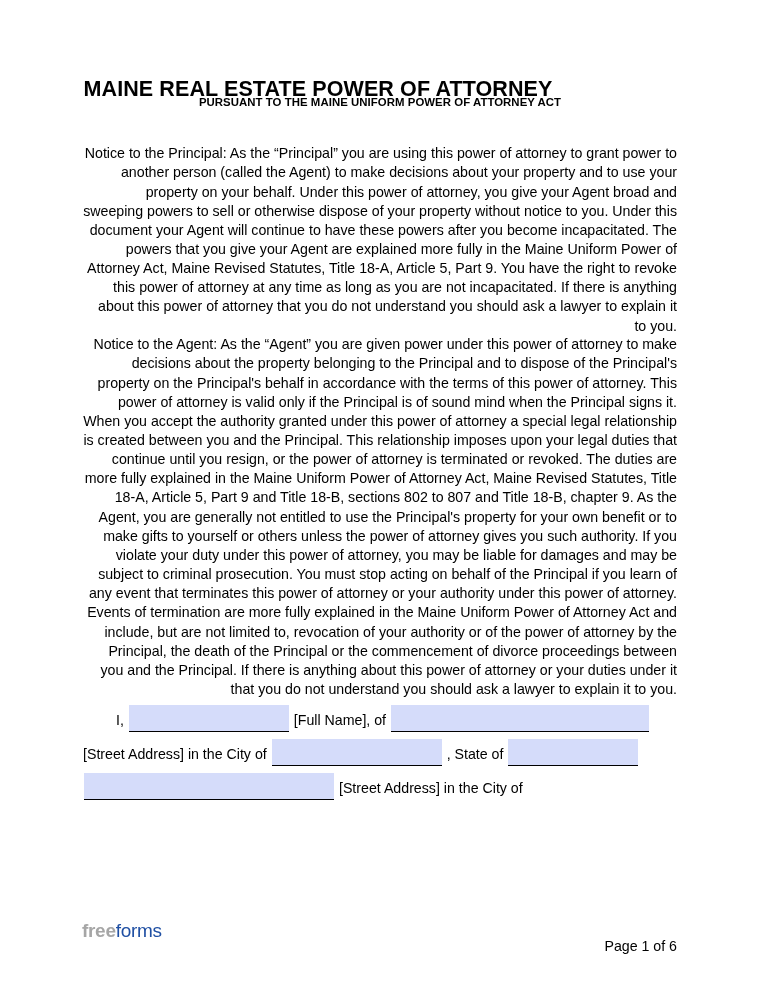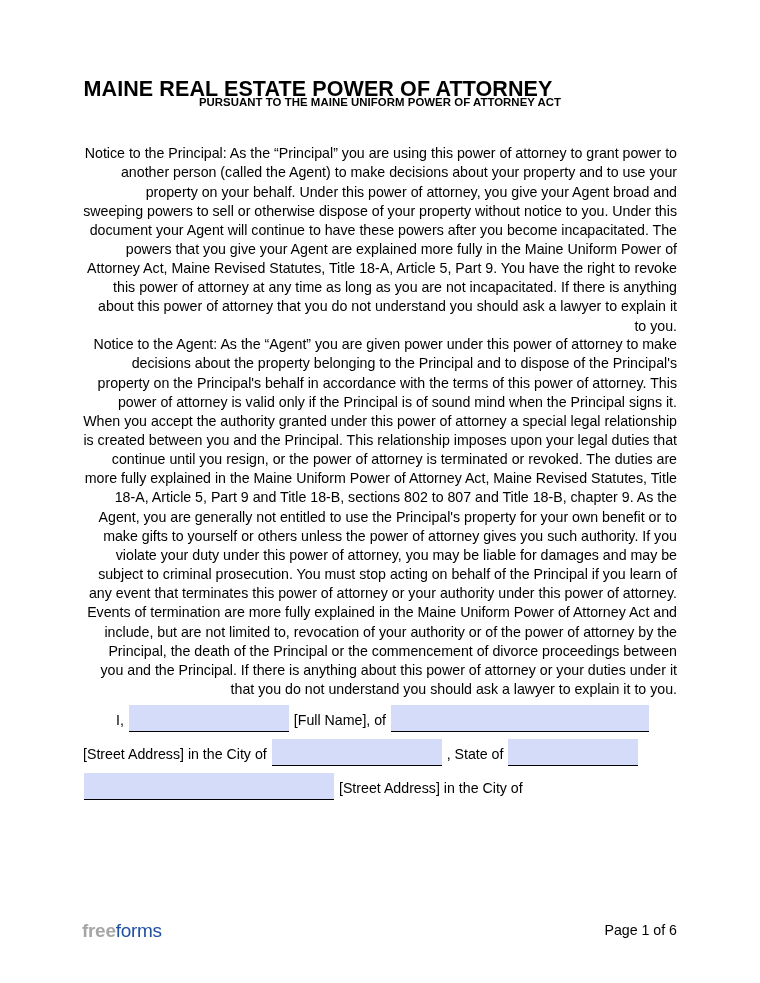--- a/index.html
+++ b/index.html
@@ -117,21 +117,21 @@
     font-size: 19px;
     line-height: 26px;
     letter-spacing: -0.3px;
   }
   .logo .free  { color: #a6a6a6; font-weight: bold; }
   .logo .forms { color: #1f4fa3; font-weight: normal; }
 
   .page-number {
     position: absolute;
     right: 83px;
-    top: 2px;
+    top: 18px;
     font-size: 14.2px;
     line-height: 20px;
     text-align: center;
   }
 </style>
 </head>
 <body>
 
 <div class="page">
 

